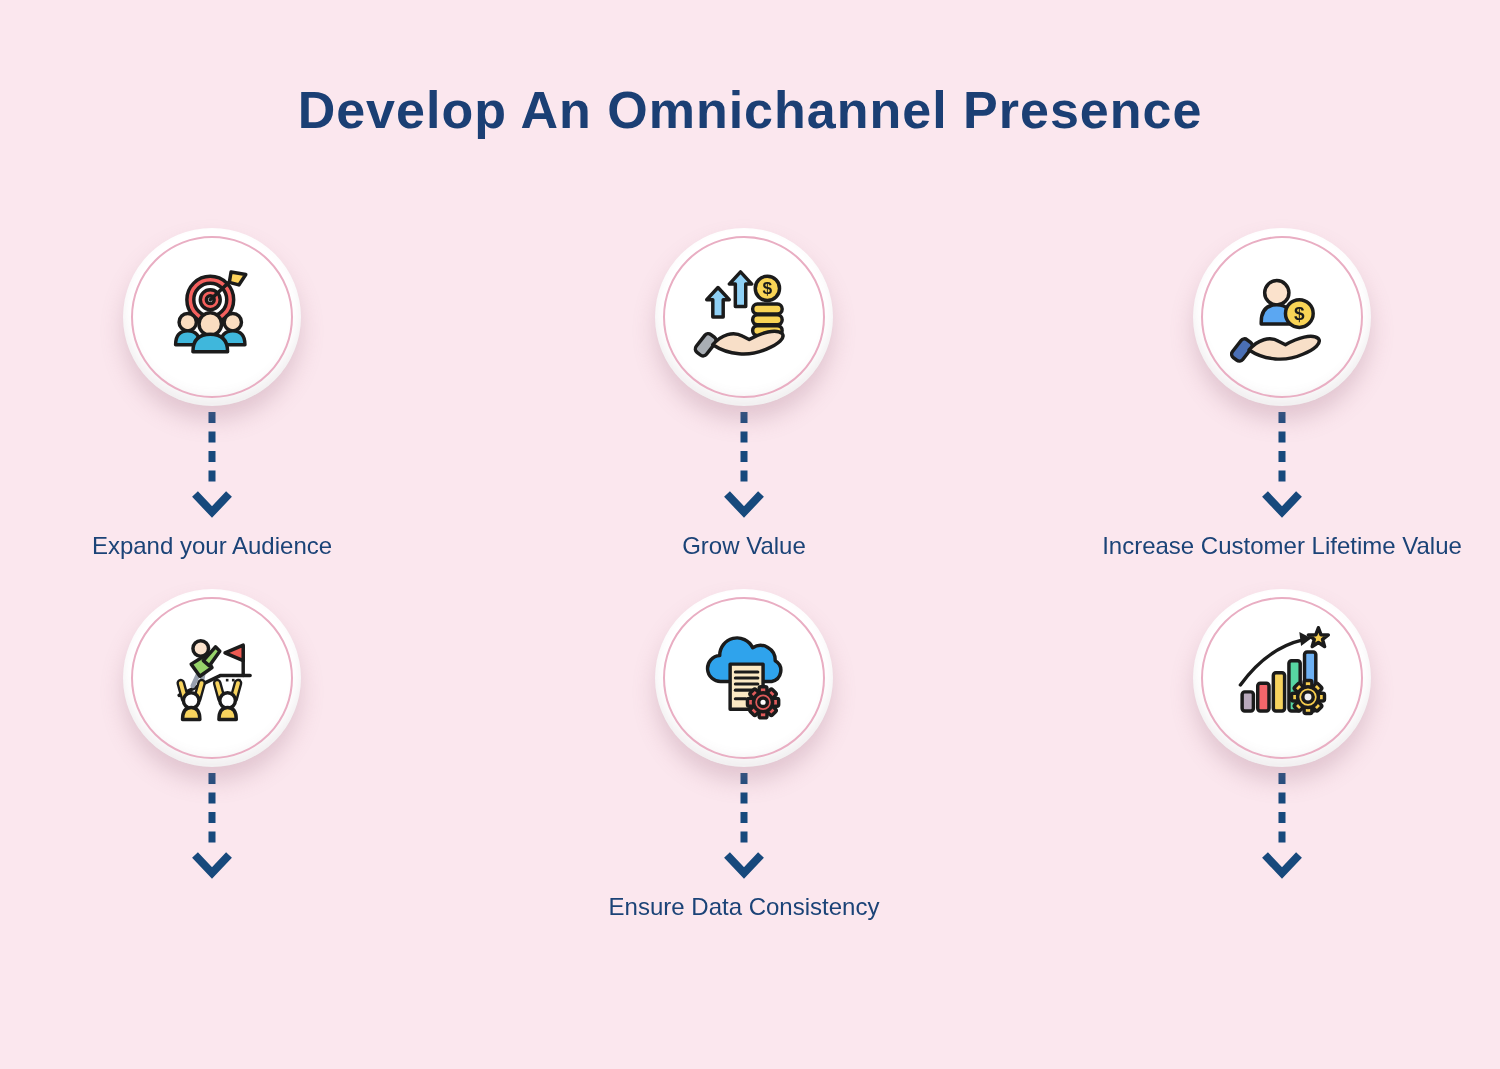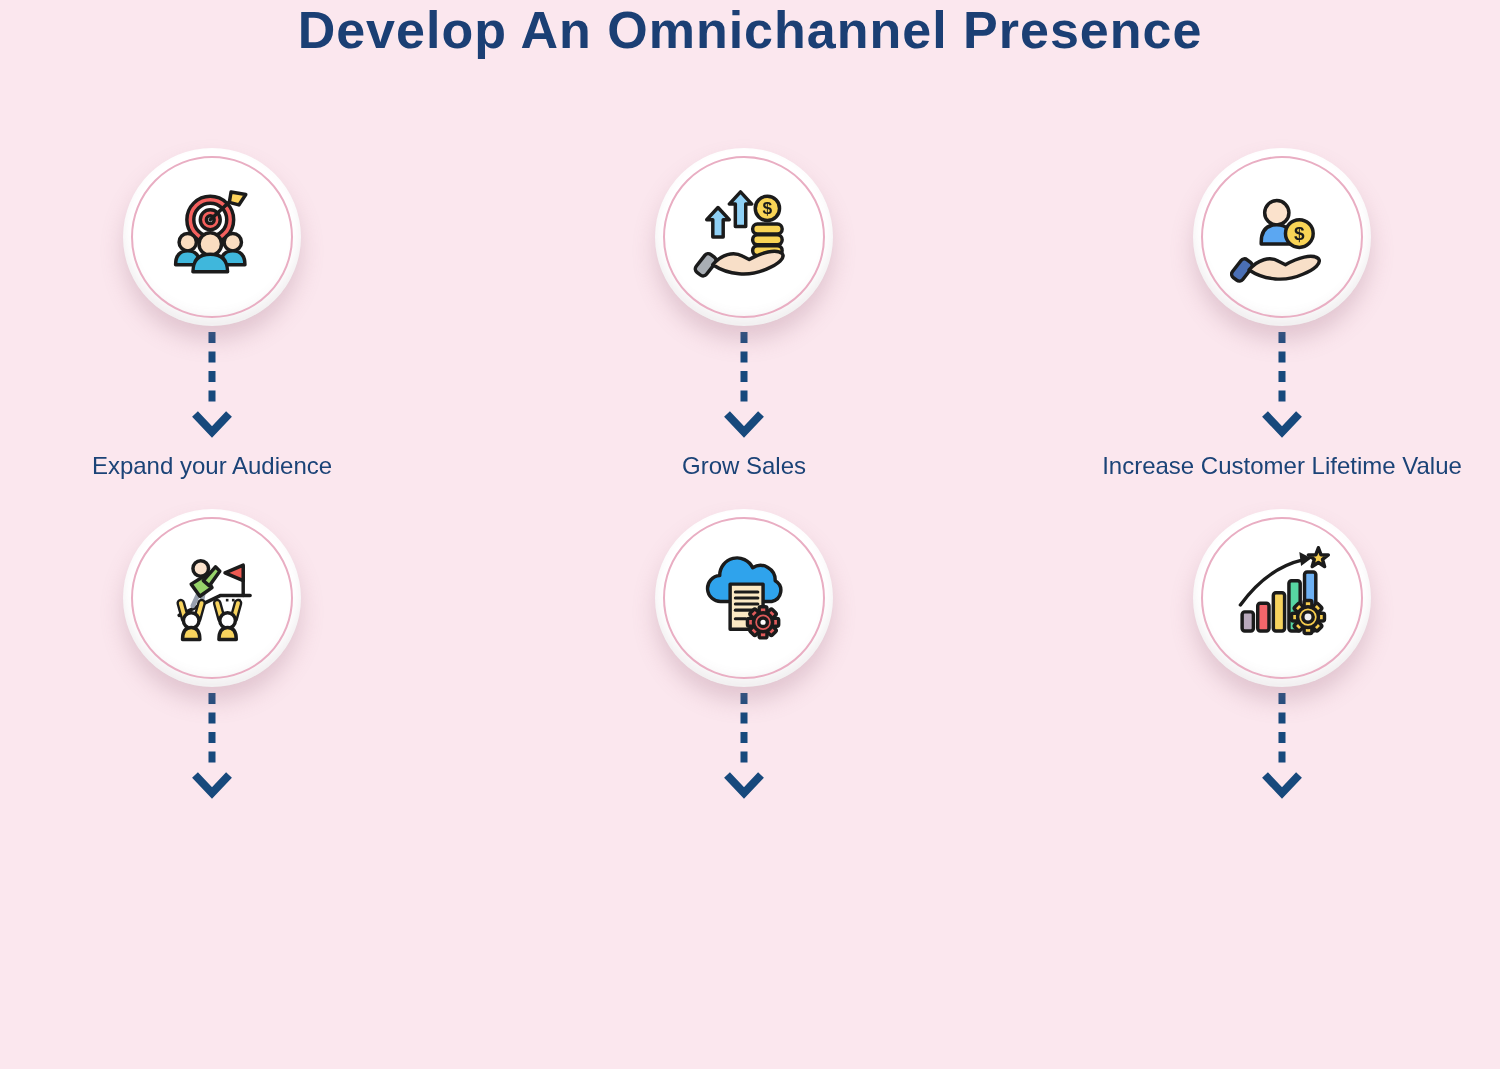--- a/index.html
+++ b/index.html
@@ -11,20 +11,21 @@
     --circle-fill: #FFFFFF;
   }
   * { margin: 0; padding: 0; box-sizing: border-box; }
   html, body {
     width: 1500px; height: 1069px;
     background: var(--background);
     font-family: "Liberation Sans", sans-serif;
     overflow: hidden;
   }
   .page-title {
+    padding-top: 80px;
     text-align: center;
     font-size: 52px;
     font-weight: 700;
     letter-spacing: 1px;
     color: var(--title-navy);
   }
   .grid {
     display: grid;
     grid-template-columns: 424px 640px 436px;
     margin-top: 88px;
@@ -115,21 +116,21 @@
           <rect x="10" y="80" width="15" height="26" rx="5" fill="#A9AEB4" transform="rotate(38 18 90)"></rect>
           <path d="M24 92 C 34 80 48 76 58 82 L 66 86 C 80 78 97 73 104 79 C 108 84 100 91 86 97 C 66 106 42 104 24 92 Z" fill="#F8DFC8"></path>
         </g>
         <text x="87" y="34" text-anchor="middle" font-size="20" font-weight="bold" fill="#1b1b1b">$</text>
       </svg>
     </div>
     <svg class="arrow" width="44" height="112" viewBox="0 0 44 112">
       <line x1="22" y1="2" x2="22" y2="78" stroke="currentColor" stroke-width="7" stroke-dasharray="11 8.5"></line>
       <polyline points="5,84 22,102 39,84" fill="none" stroke="currentColor" stroke-width="8"></polyline>
     </svg>
-    <div class="label">Grow Sales</div>
+    <div class="label">Grow Value</div>
   </div>
 
   <div class="cell c3">
     <div class="icon-circle">
       <div class="icon-ring"></div>
       <svg class="pict" viewBox="0 0 120 120">
         <g stroke="#1b1b1b" stroke-width="4" stroke-linejoin="round">
           <circle cx="54" cy="32" r="14" fill="#FBE2CC"></circle>
           <path d="M36 66 q0-20 18-20 q18 0 18 20 v2 h-36 z" fill="#5BA7F2"></path>
           <circle cx="80" cy="56" r="16" fill="#F9D456"></circle>
@@ -205,20 +206,21 @@
             <circle cx="0" cy="0" r="11" fill="#E05B5B"></circle>
             <circle cx="0" cy="0" r="5" fill="#fff"></circle>
           </g>
         </g>
       </svg>
     </div>
     <svg class="arrow" width="44" height="112" viewBox="0 0 44 112">
       <line x1="22" y1="2" x2="22" y2="78" stroke="currentColor" stroke-width="7" stroke-dasharray="11 8.5"></line>
       <polyline points="5,84 22,102 39,84" fill="none" stroke="currentColor" stroke-width="8"></polyline>
     </svg>
+    <div class="label">Ensure Data Consistency</div>
   </div>
 
   <div class="cell c3">
     <div class="icon-circle">
       <div class="icon-ring"></div>
       <svg class="pict" viewBox="0 0 120 120">
         <g stroke="#1b1b1b" stroke-width="4" stroke-linejoin="round">
           <rect x="14" y="76" width="13" height="22" rx="3" fill="#B9A9BC"></rect>
           <rect x="32" y="66" width="13" height="32" rx="3" fill="#F4666B"></rect>
           <rect x="50" y="54" width="13" height="44" rx="3" fill="#F7D35E"></rect>

